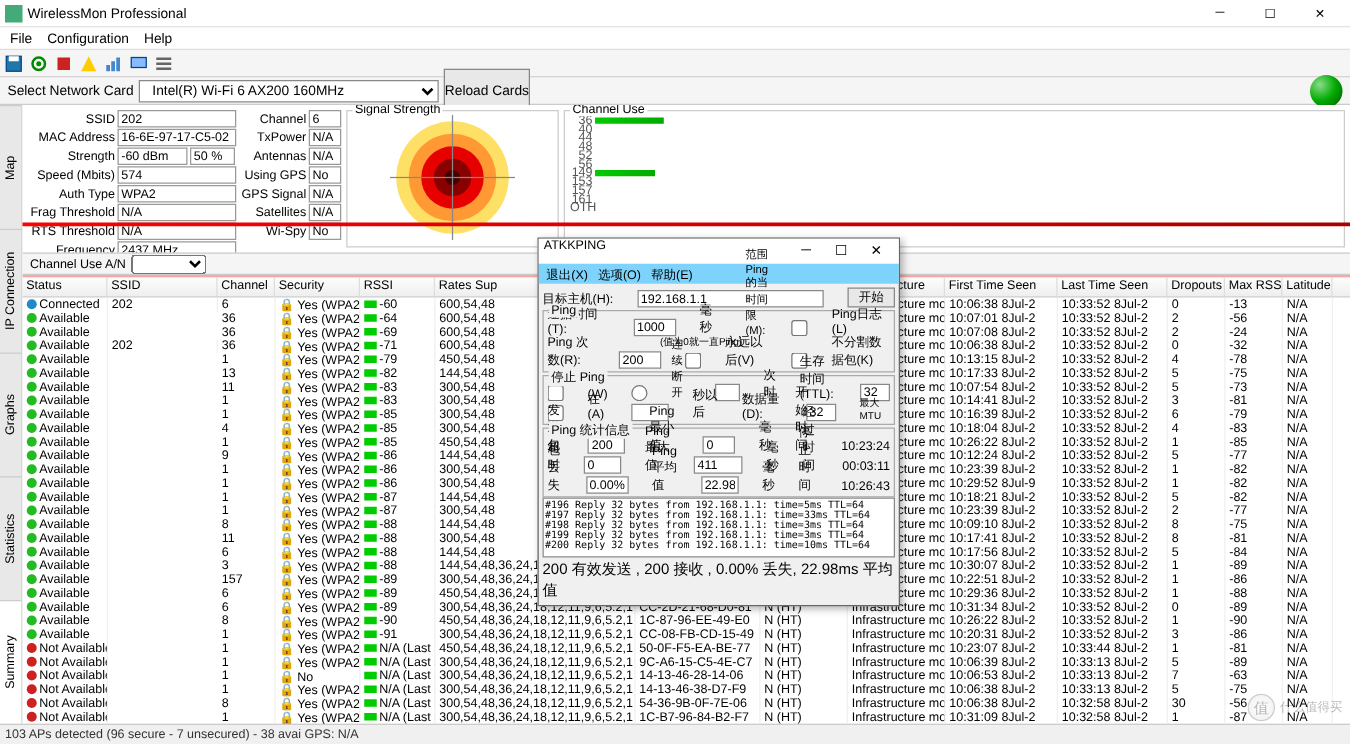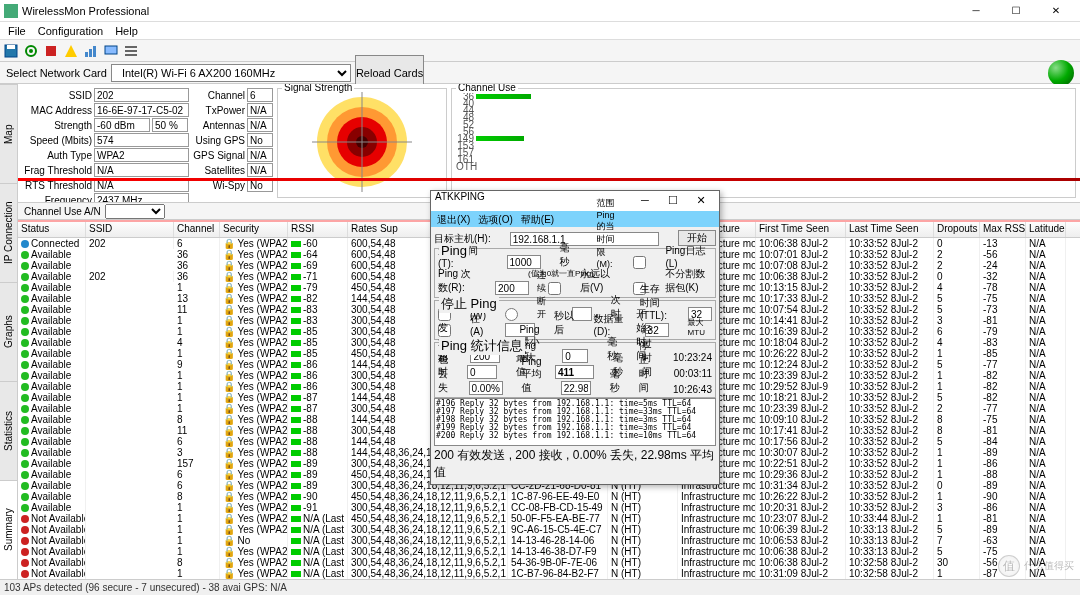--- a/index.html
+++ b/index.html
@@ -68,21 +68,21 @@
 .dlg-title{height:20px;background:#fff;display:flex;align-items:flex-start;padding:0 4px;font-size:11px}
 .dlg-title span{flex:1}
 .dlg-btn{width:28px;height:18px;display:flex;align-items:center;justify-content:center;cursor:pointer;font-size:11px}
 .dlg-menu{height:16px;background:#7dd3fc;display:flex;align-items:flex-end;padding:0 2px;font-size:10px}
 .dlg-menu span{padding:0 4px;cursor:pointer}
 .dlg-body{padding:3px;font-size:10px}
 .dlg-row{display:flex;align-items:flex-end;height:16px;gap:19px}
 .dlg-input{height:14px;border:1px solid #888;font-size:10px;padding:0 2px;background:#fff}
 .dlg-btn2{height:16px;border:1px solid #888;background:#e8e8e8;padding:0 8px;font-size:10px;cursor:pointer}
 .dlg-group{border:1px solid #aaa;margin-top:2px;padding:4px 3px 2px;position:relative}
-.dlg-group-t{position:absolute;top:-6px;left:4px;background:#f0f0f0;font-size:13px;padding:0 2px}
+.dlg-group-t{position:absolute;top:-6px;left:4px;background:#f0f0f0;font-size:10px;padding:0 2px}
 .dlg-log{border:1px solid #888;background:#fff;height:48px;padding:1px;font-size:8px;line-height:1;overflow:hidden;font-family:Consolas,monospace}
 .watermark{position:absolute;right:6px;bottom:18px;font-size:14px;color:rgba(0,0,0,.28);display:flex;align-items:center;gap:4px;z-index:20}
 .watermark .wm-ico{width:22px;height:22px;border-radius:50%;background:radial-gradient(circle,#fff,#eee);border:1px solid rgba(0,0,0,.15);display:flex;align-items:center;justify-content:center;font-size:12px}
 </style>
 </head>
 <body>
 
 <div class="titlebar">
  <div class="titlebar-icon"></div>
  <div class="title-text">WirelessMon Professional</div>
@@ -900,21 +900,21 @@
           <span>Ping 最小值</span>
           <input class="dlg-input" style="width: 26px;" value="0">
           <span>毫秒</span>
           <span>开始时间</span>
           <span>10:23:24</span>
         </div>
    <div class="dlg-row">
           <span>超时</span>
           <input class="dlg-input" style="width: 30px;" value="0">
           <span>Ping 最大值</span>
-          <input class="dlg-input" style="width: 39px; font-weight: bold;" value="411">
+          <input class="dlg-input" style="width: 39px;" value="411">
           <span>毫秒</span>
           <span>经过时间</span>
           <span>00:03:11</span>
         </div>
    <div class="dlg-row">
           <span>包丢失</span>
           <input class="dlg-input" style="width: 34px;" value="0.00%">
           <span>Ping 平均值</span>
           <input class="dlg-input" style="width: 30px;" value="22.98">
           <span>毫秒</span>

